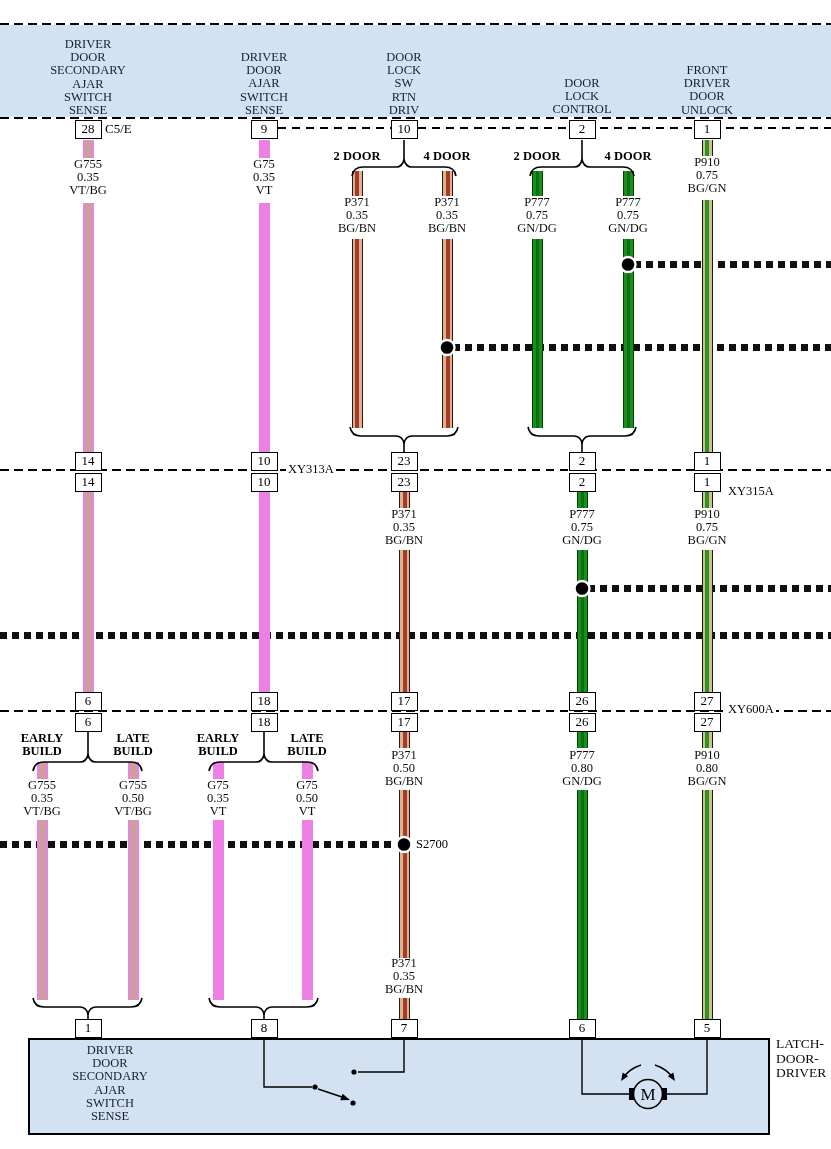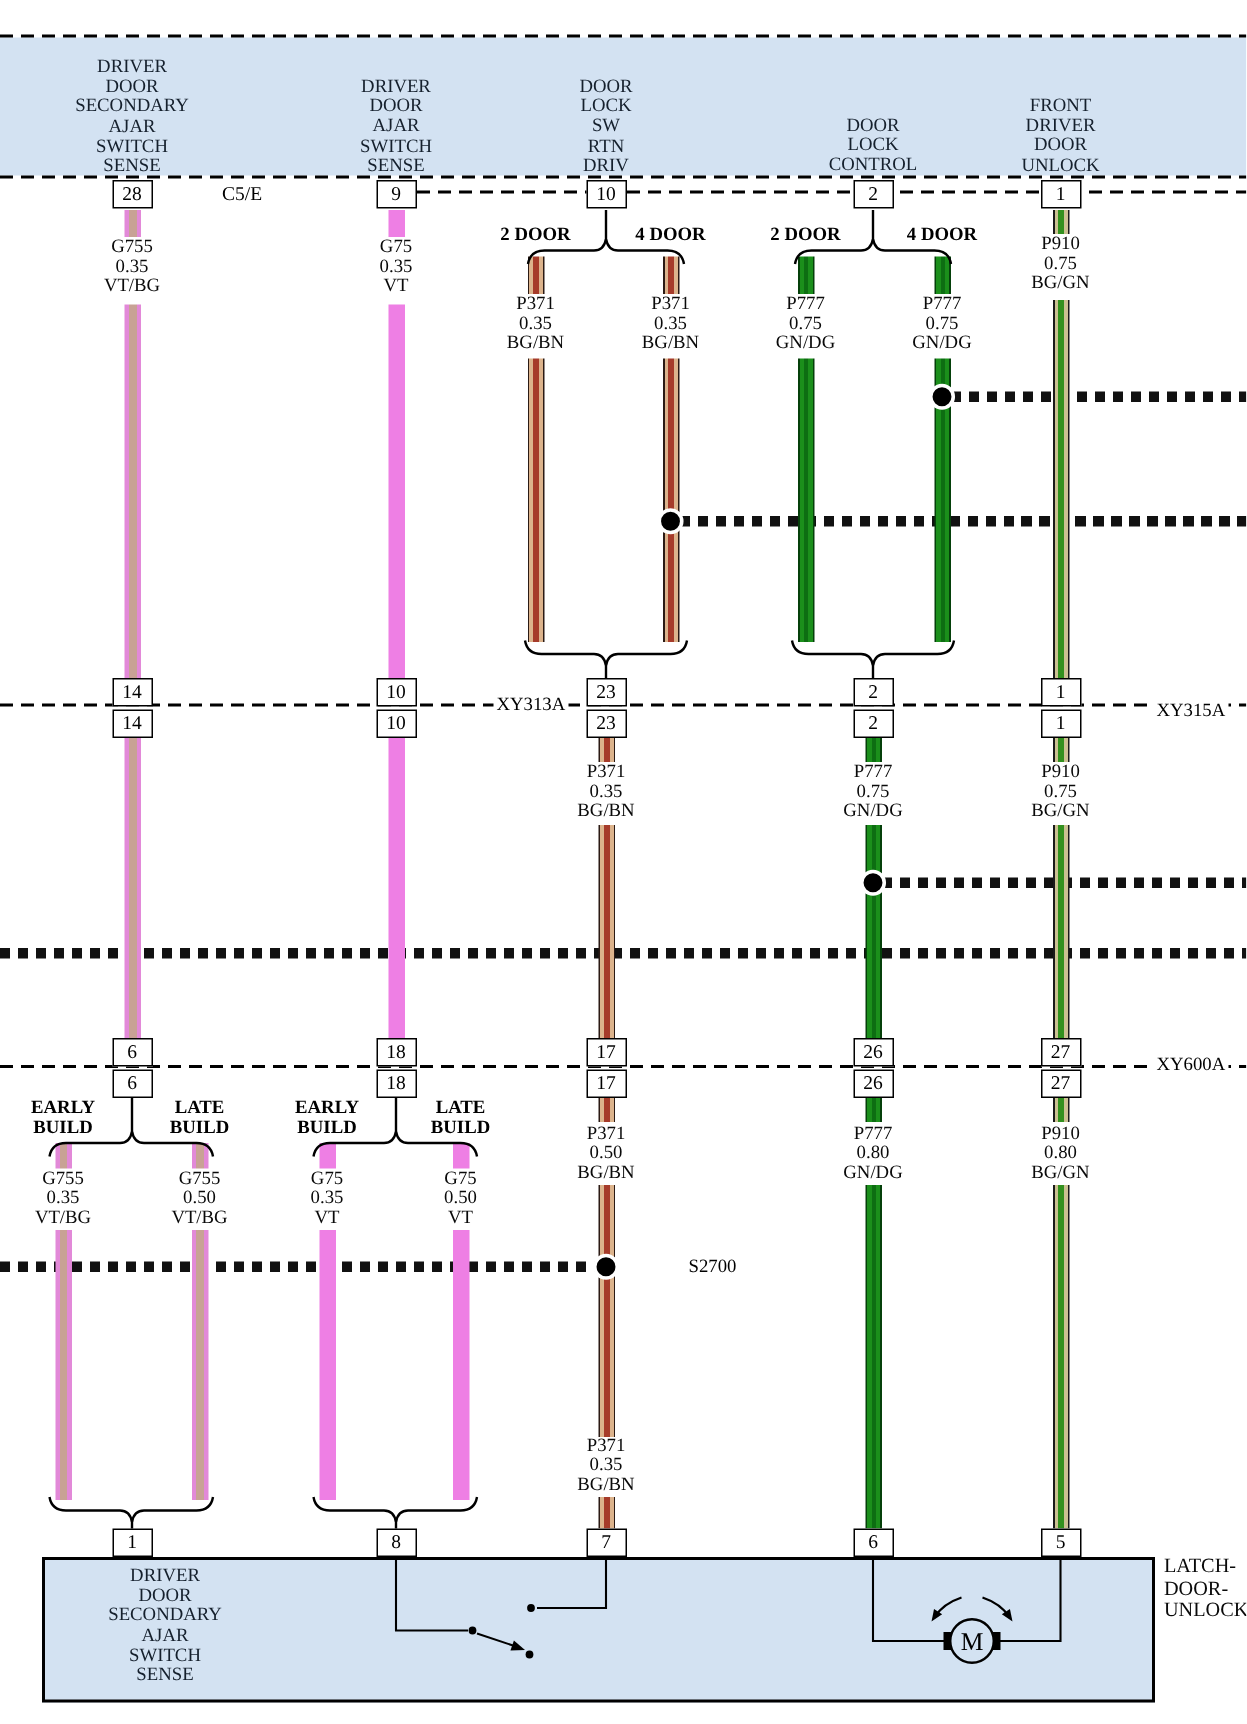--- a/index.html
+++ b/index.html
@@ -14,21 +14,21 @@
           background:repeating-linear-gradient(90deg,#111 0 7px,transparent 7px 12px);}
   .w{position:absolute;width:11px;margin-left:-5.5px;z-index:3;}
   .vtbg{background:linear-gradient(90deg,#e289d8 0 3px,#c8a295 3px 8px,#e289d8 8px 11px);}
   .vt{background:#ee7fe4;}
   .bgbn{background:linear-gradient(90deg,#2b1a14 0 1px,#dcb38c 1px 3.5px,#a63b2a 3.5px 7.5px,#dcb38c 7.5px 10px,#2b1a14 10px 11px);}
   .gndg{background:linear-gradient(90deg,#05400a 0 1.2px,#1b8f1b 1.2px 4px,#0d6e12 4px 7px,#1b8f1b 7px 9.8px,#05400a 9.8px 11px);}
   .bggn{background:linear-gradient(90deg,#1a1a1a 0 1.2px,#cbc191 1.2px 3.5px,#33911e 3.5px 7.5px,#cbc191 7.5px 9.8px,#1a1a1a 9.8px 11px);}
   .lbl{position:absolute;font-size:12.5px;line-height:13.2px;color:#15202d;
        white-space:pre-line;text-align:center;transform:translateX(-50%);z-index:4;}
   .lblL{position:absolute;font-size:12.5px;line-height:13.2px;color:#000;
-        white-space:pre-line;text-align:left;z-index:4;background:#fff;padding:0 2px;margin-left:43px;}
+        white-space:pre-line;text-align:left;z-index:4;background:#fff;padding:0 2px;}
   .dark{color:#0a0a0a;}
   .b{font-weight:bold;color:#000;}
   .pin{position:absolute;width:27px;height:19px;margin-left:-13.5px;background:#fff;
        border:1.3px solid #000;box-sizing:border-box;font-size:13px;line-height:15px;
        text-align:center;color:#000;z-index:5;}
   svg.overlay{position:absolute;left:0;top:0;z-index:6;pointer-events:none;}
   .latch-lbl{position:absolute;left:776px;top:1037px;font-size:13.5px;line-height:14.5px;
              color:#0a0a0a;white-space:pre-line;z-index:4;}
 </style>
 </head>
@@ -195,21 +195,21 @@
   <div class="pin" style="left:88px;top:473px;">14</div>
   <div class="pin" style="left:264px;top:452px;">10</div>
   <div class="pin" style="left:264px;top:473px;">10</div>
   <div class="lblL" style="left:286px;top:463px;">XY313A</div>
   <div class="pin" style="left:404px;top:452px;">23</div>
   <div class="pin" style="left:404px;top:473px;">23</div>
   <div class="pin" style="left:582px;top:452px;">2</div>
   <div class="pin" style="left:582px;top:473px;">2</div>
   <div class="pin" style="left:707px;top:452px;">1</div>
   <div class="pin" style="left:707px;top:473px;">1</div>
-  <div class="lblL" style="left:726px;top:467px;">XY315A</div>
+  <div class="lblL" style="left:726px;top:485px;">XY315A</div>
 
   <div class="pin" style="left:88px;top:692px;">6</div>
   <div class="pin" style="left:88px;top:713px;">6</div>
   <div class="pin" style="left:264px;top:692px;">18</div>
   <div class="pin" style="left:264px;top:713px;">18</div>
   <div class="pin" style="left:404px;top:692px;">17</div>
   <div class="pin" style="left:404px;top:713px;">17</div>
   <div class="pin" style="left:582px;top:692px;">26</div>
   <div class="pin" style="left:582px;top:713px;">26</div>
   <div class="pin" style="left:707px;top:692px;">27</div>
@@ -223,21 +223,21 @@
   <div class="pin" style="left:707px;top:1019px;">5</div>
 
   <div class="lbl" style="left:110px;top:1044px;z-index:4;">DRIVER
 DOOR
 SECONDARY
 AJAR
 SWITCH
 SENSE</div>
   <div class="latch-lbl">LATCH-
 DOOR-
-UNLOCK</div>
+DRIVER</div>
 
   <svg class="overlay" width="831" height="1149" viewBox="0 0 831 1149">
     <g stroke="#000" stroke-width="1.6" fill="none">
 
       <path d="M404 140 V161"></path>
       <path d="M352 176 Q353.5 167 363 167 H396 Q402.5 167 404 159.5 Q405.5 167 412 167 H445 Q454.5 167 456 176"></path>
 
       <path d="M582 140 V161"></path>
       <path d="M530 176 Q531.5 167 541 167 H574 Q580.5 167 582 159.5 Q583.5 167 590 167 H623 Q632.5 167 634 176"></path>
 

